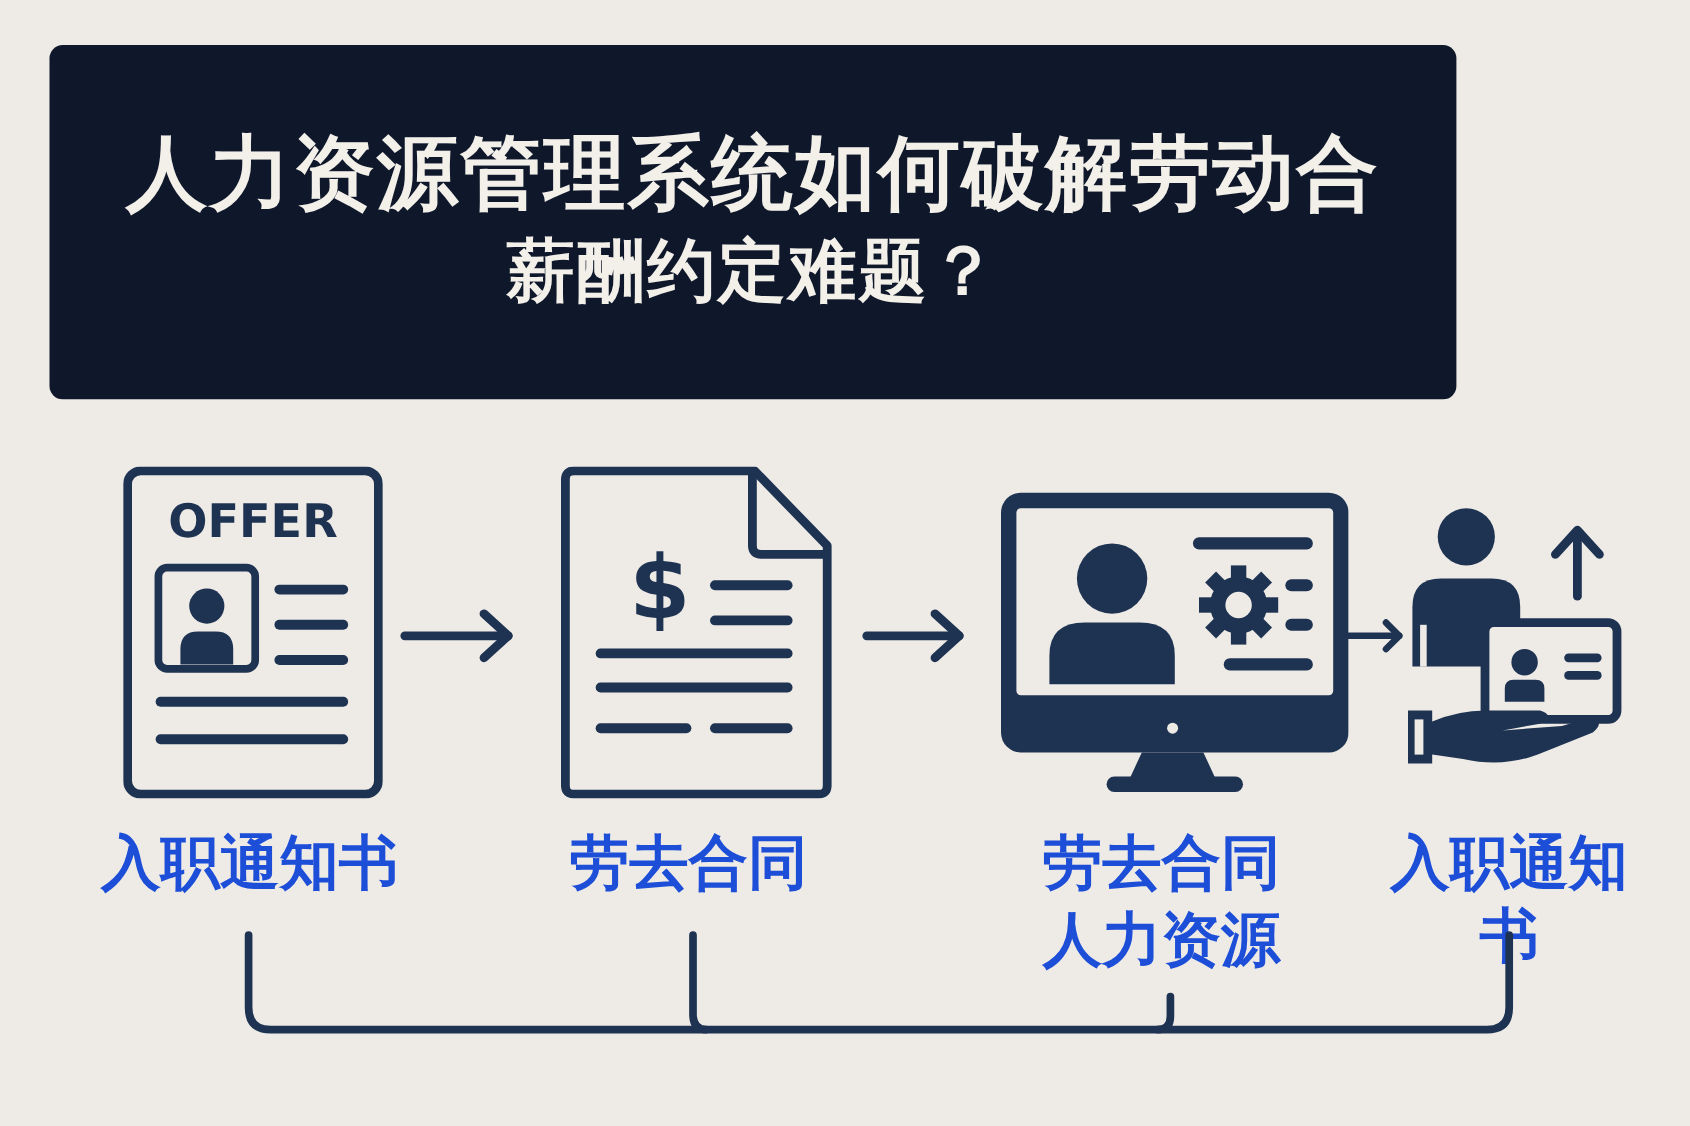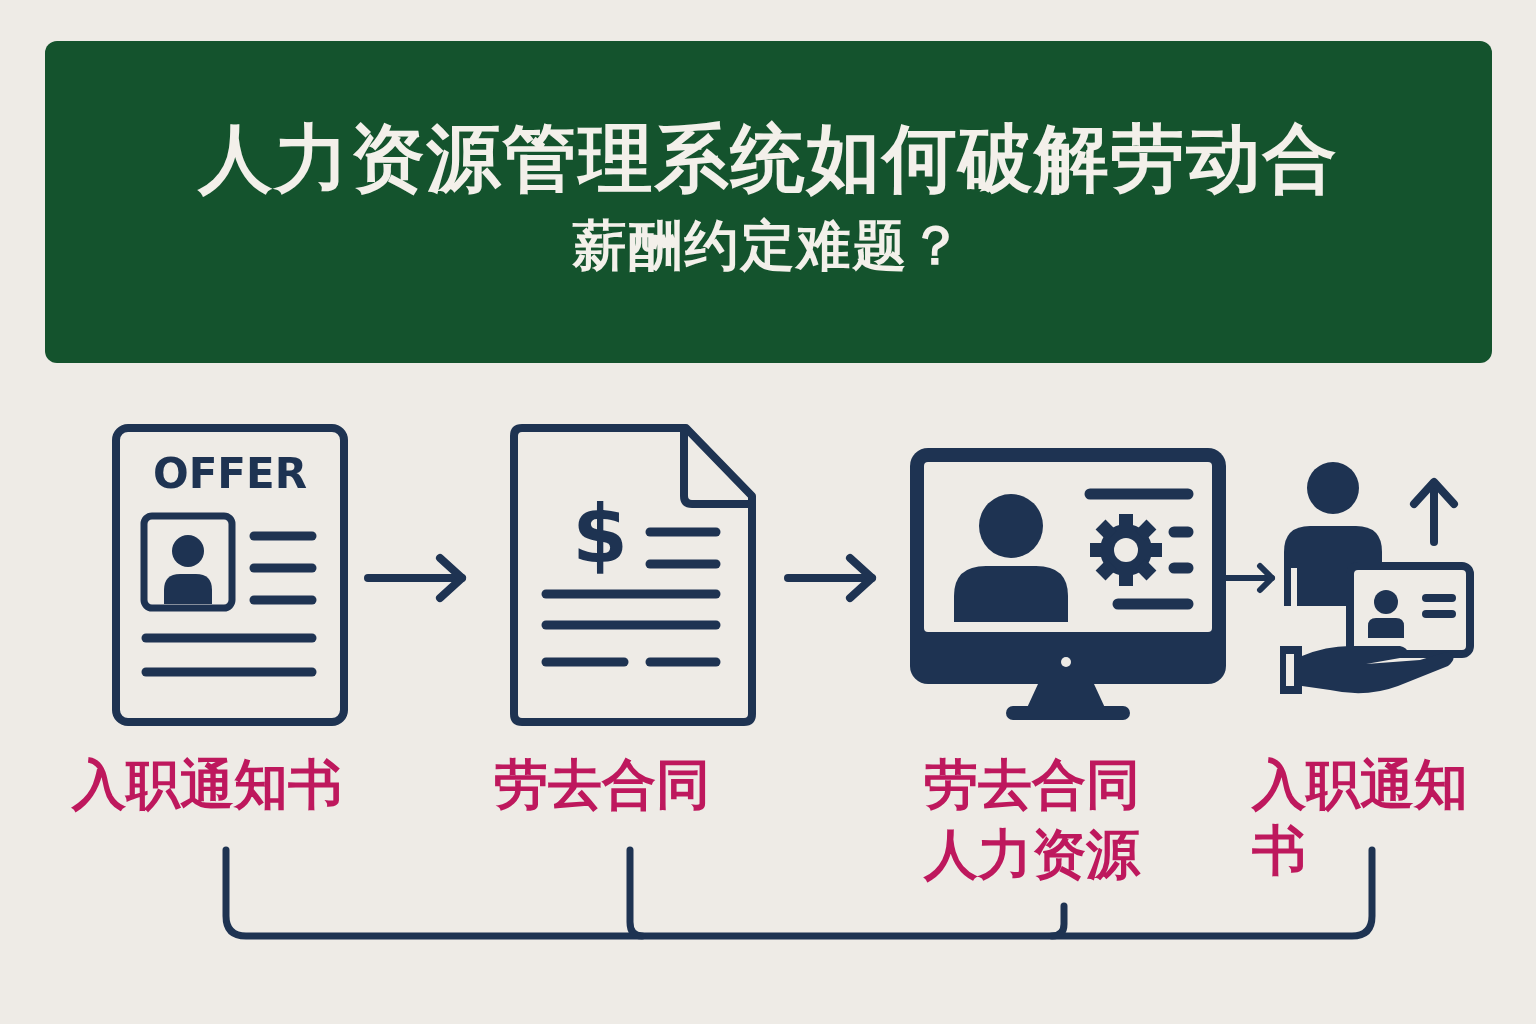--- a/index.html
+++ b/index.html
@@ -1,23 +1,23 @@
 <!DOCTYPE html>
 <html><head>
 <meta charset="utf-8">
 <style>
   html,body{margin:0;padding:0;}
   body{width:1536px;height:1024px;background:#eeebe6;position:relative;overflow:hidden;font-family:"DejaVu Sans","Liberation Sans",sans-serif;}
-  .banner{position:absolute;left:45px;top:41px;width:1447px;height:322px;background:#14532d;border-radius:12px;box-sizing:border-box;}
+  .banner{position:absolute;left:45px;top:41px;width:1279px;height:322px;background:#0f172a;border-radius:12px;box-sizing:border-box;}
   .title{position:absolute;left:0;right:0;text-align:center;color:#f3f0ea;font-weight:bold;letter-spacing:2px;}
   .t1{top:72px;font-size:74px;line-height:90px;}
-  .t2{top:160px;font-size:54px;line-height:90px;}
+  .t2{top:160px;font-size:62px;line-height:90px;}
   .sub{top:248px;font-size:44px;line-height:60px;letter-spacing:3px;}
   .icon{position:absolute;}
-  .label{position:absolute;font-weight:bold;color:#be185d;font-size:54px;line-height:66px;}
+  .label{position:absolute;font-weight:bold;color:#1d4ed8;font-size:54px;line-height:66px;text-align:center;}
   svg{display:block;}
 </style>
 </head>
 <body>
 
 <div class="banner">
   <div class="title t1">人力资源管理系统如何破解劳动合</div>
   <div class="title t2">薪酬约定难题？</div>
 </div>
 

